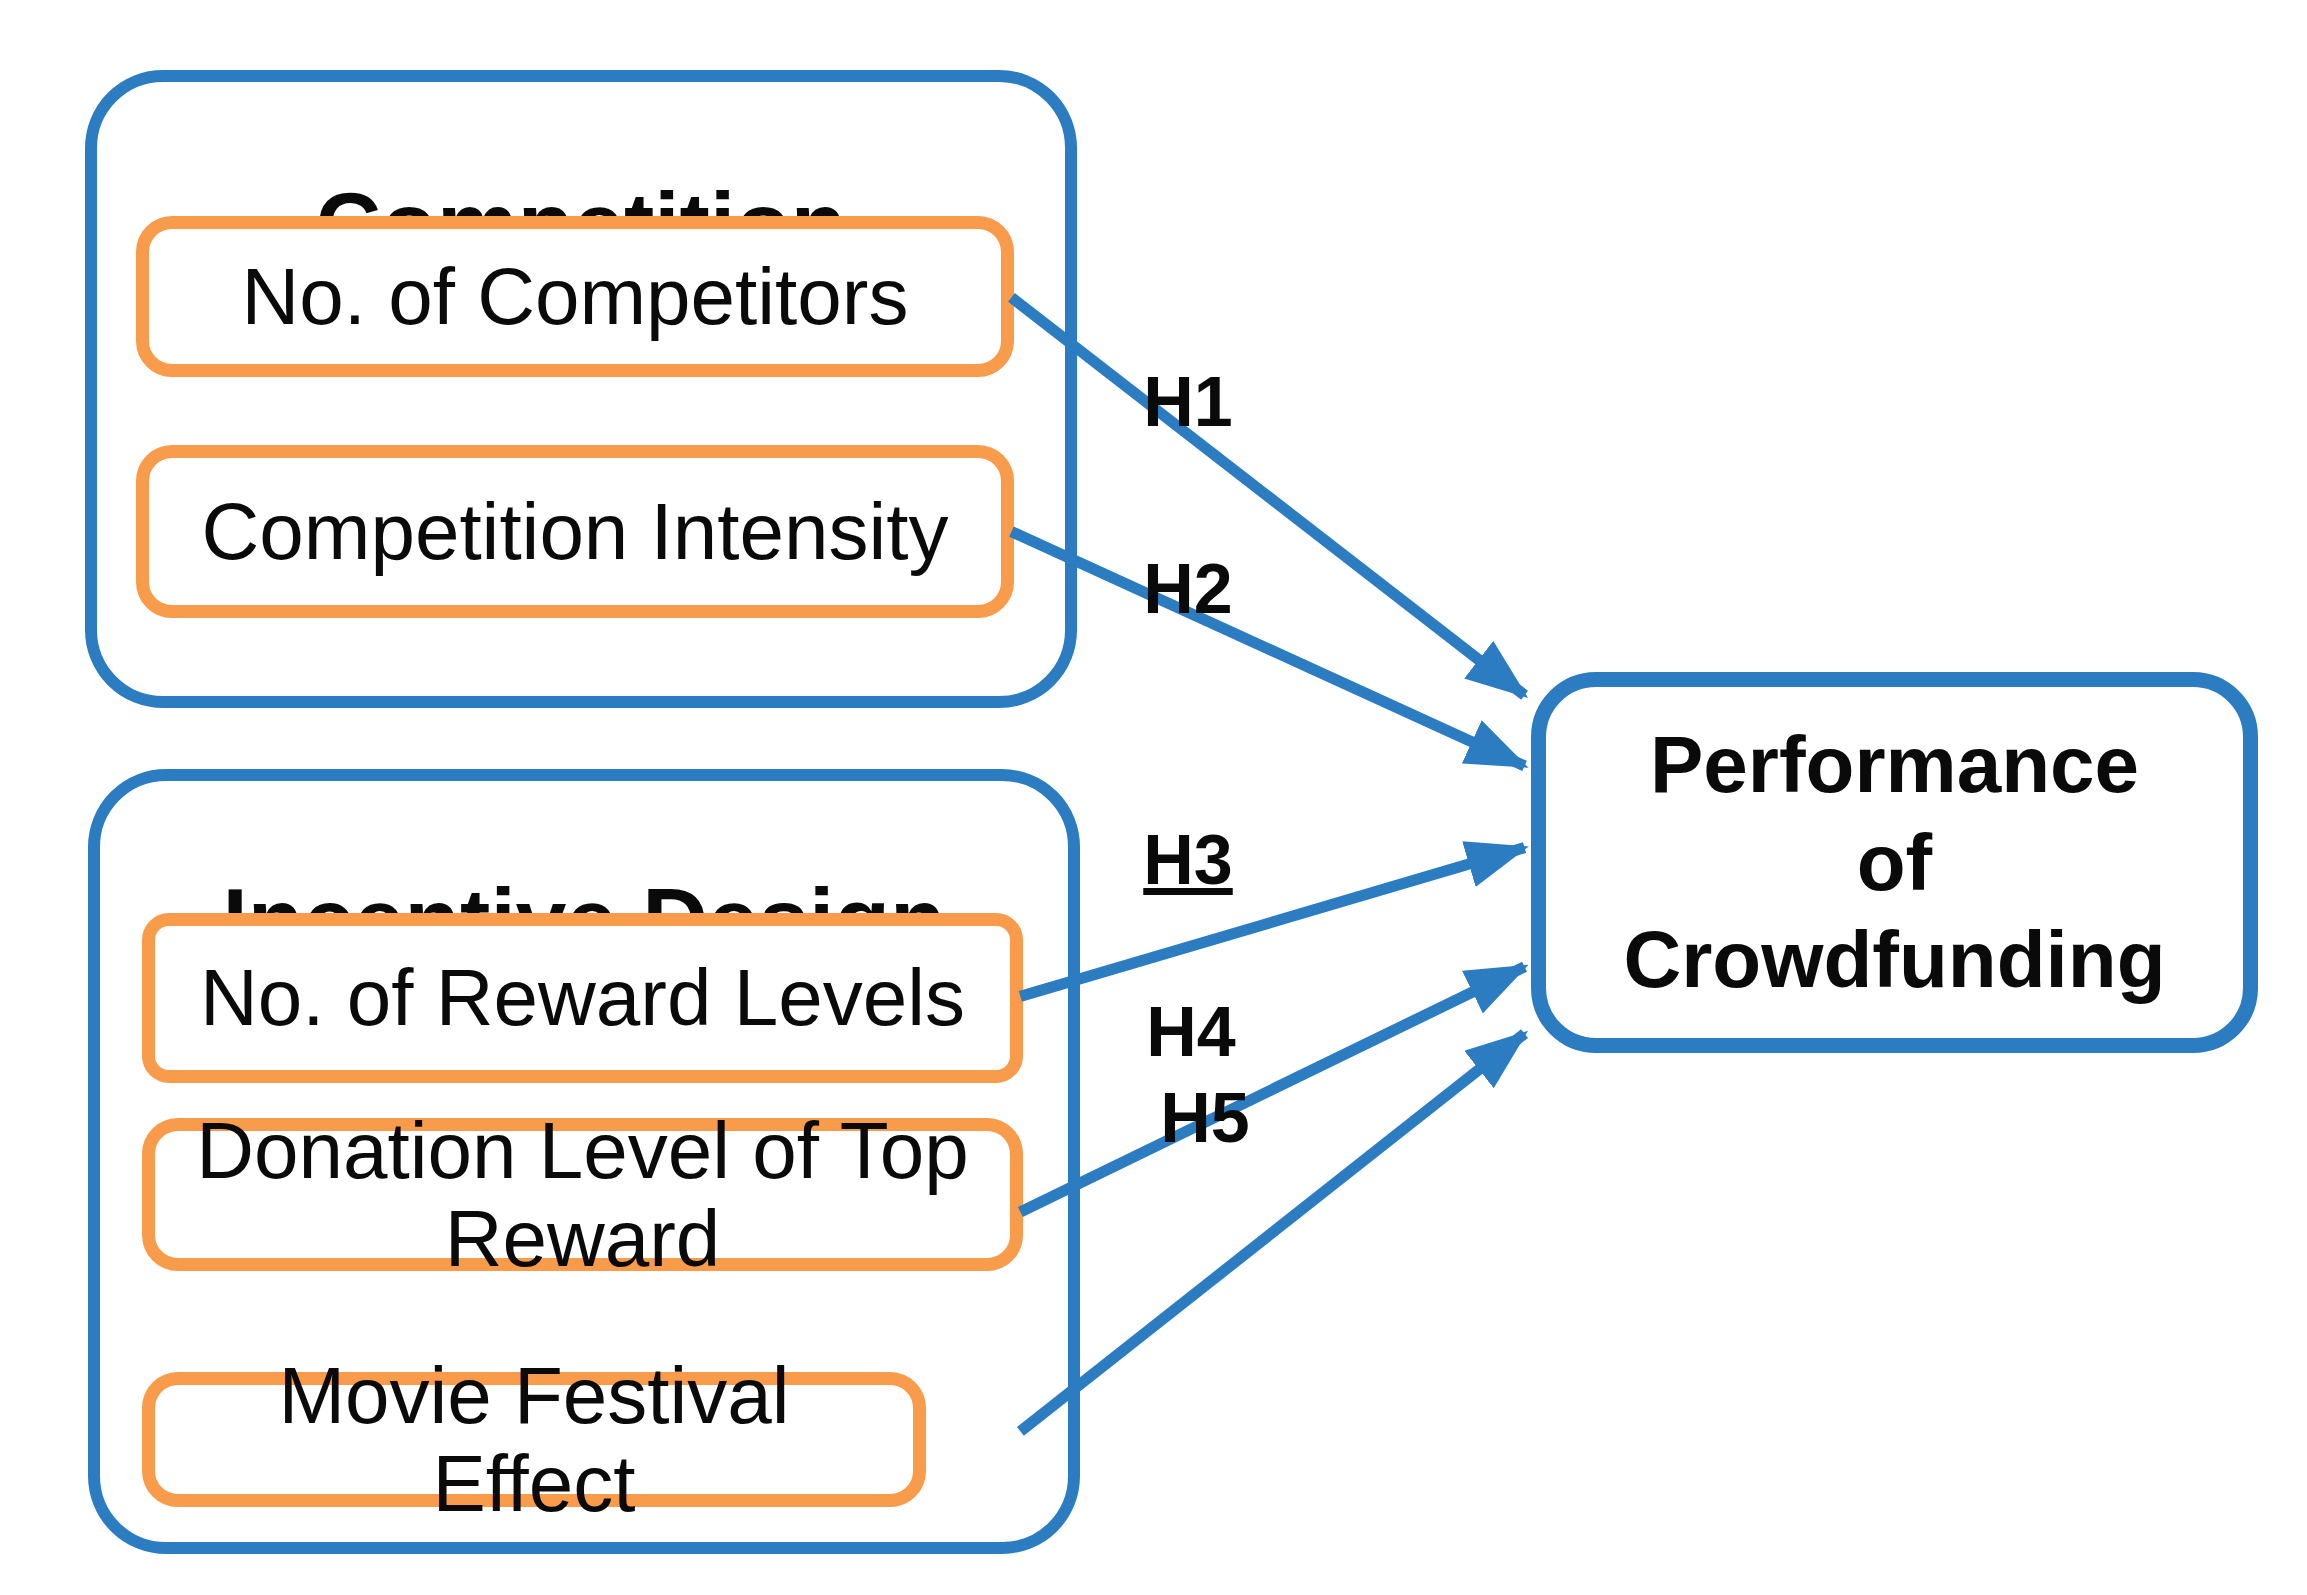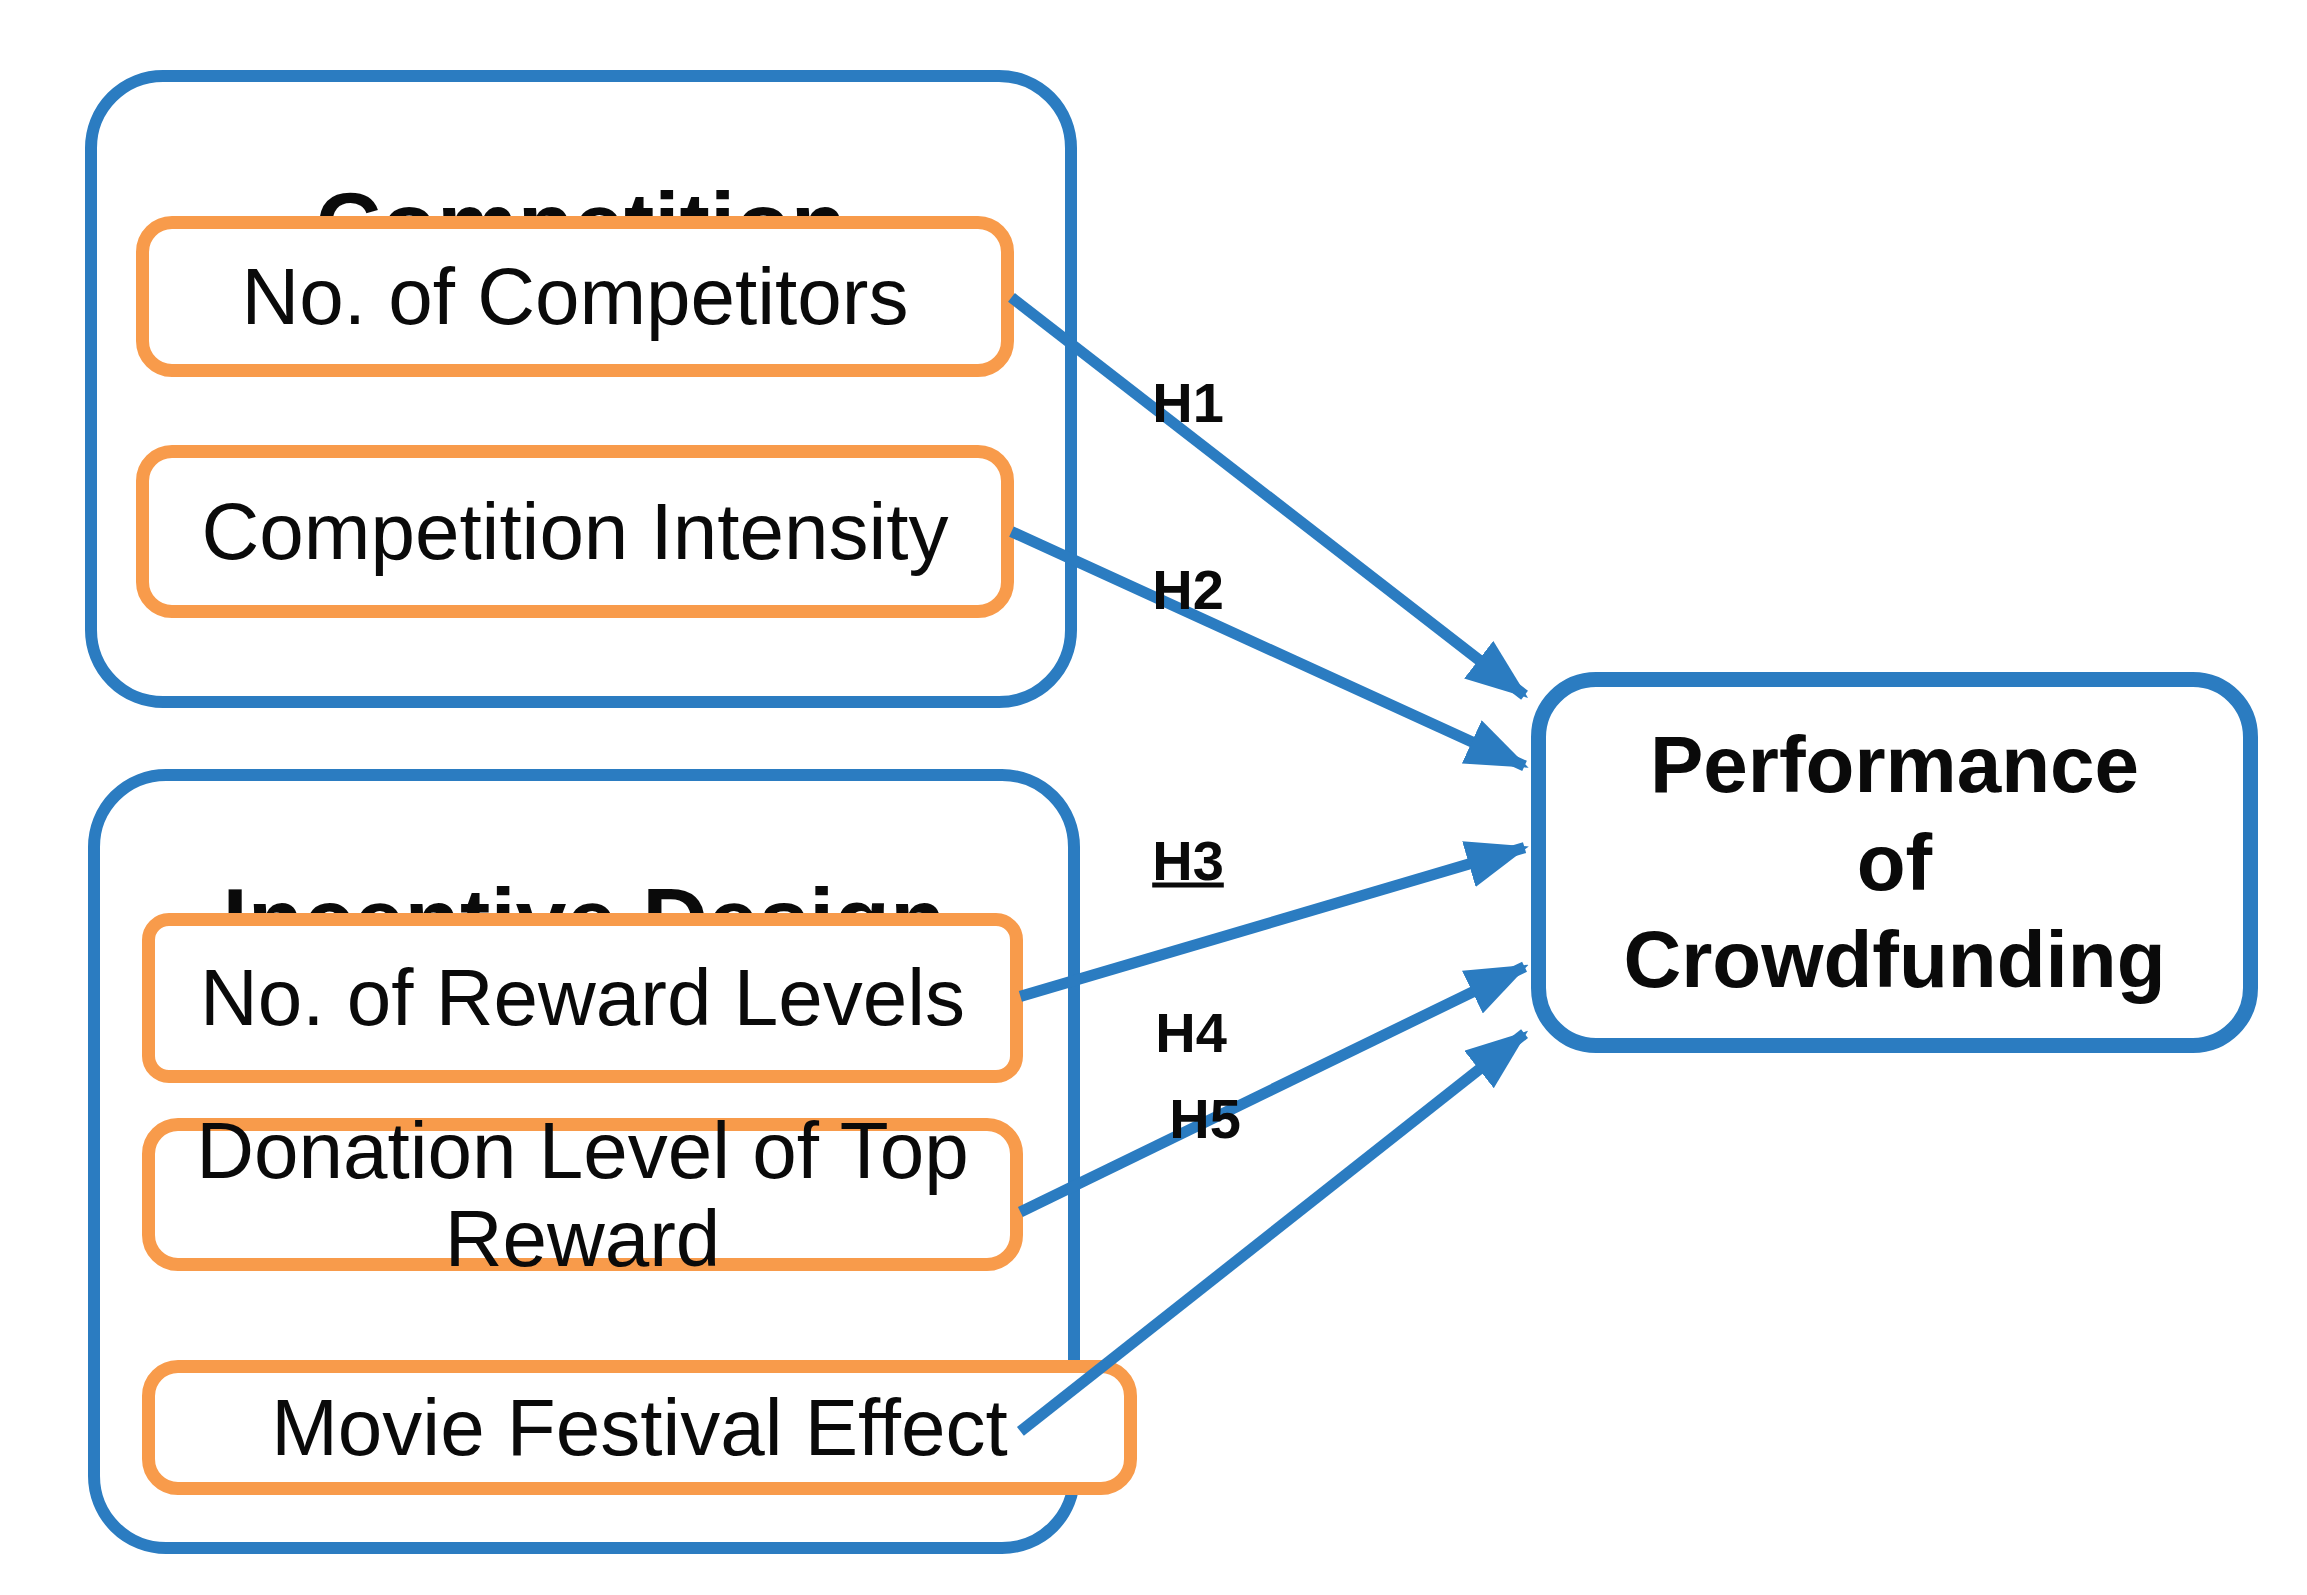--- a/index.html
+++ b/index.html
@@ -64,21 +64,21 @@
     justify-content: center;
     text-align: center;
     font-size: 80px;
     font-weight: bold;
     line-height: 1.22;
     padding: 0 59px;
   }
   .hlabel {
     position: absolute;
     transform: translate(-50%, -50%);
-    font-size: 56px;
+    font-size: 70px;
     font-weight: bold;
     white-space: nowrap;
   }
   svg.arrows {
     position: absolute;
     left: 0;
     top: 0;
     width: 2307px;
     height: 1595px;
     pointer-events: none;
@@ -96,21 +96,21 @@
   #group-competition { left: 85px; top: 70px; width: 992px; height: 638px; }
   #group-competition .group-title { top: 10.4px; }
   #item-no-of-competitors   { left: 39px;  top: 134px; width: 878px; height: 161px; }
   #item-competition-intensity { left: 39px; top: 363px; width: 878px; height: 173px; }
 
   
   #group-incentive-design { left: 88px; top: 769px; width: 992px; height: 785px; }
   #group-incentive-design .group-title { top: 7.4px; }
   #item-no-of-reward-levels { left: 42px; top: 132px; width: 881px; height: 170px; border-radius: 27px; }
   #item-donation-level      { left: 42px; top: 337px; width: 881px; height: 153px; }
-  #item-movie-festival      { left: 42px; top: 579px; width: 995px; height: 135px; }
+  #item-movie-festival      { left: 42px; top: 591px; width: 784px; height: 135px; }
 
   
   #hlabel-h1 { left: 1188px; top: 402px; }
   #hlabel-h2 { left: 1188px; top: 589px; }
   #hlabel-h3 { left: 1188px; top: 860px; text-decoration: underline; }
   #hlabel-h4 { left: 1191px; top: 1032px; }
   #hlabel-h5 { left: 1205px; top: 1118px; }
 </style>
 </head>
 <body>

